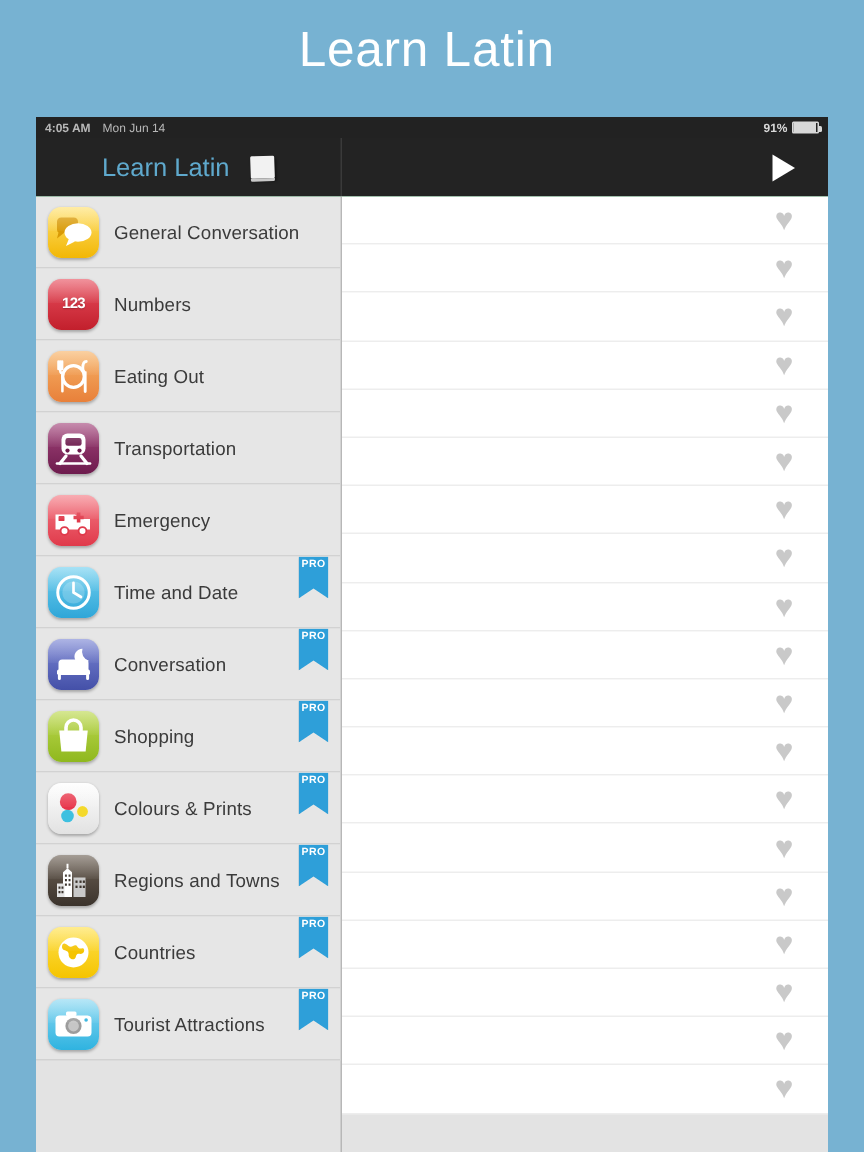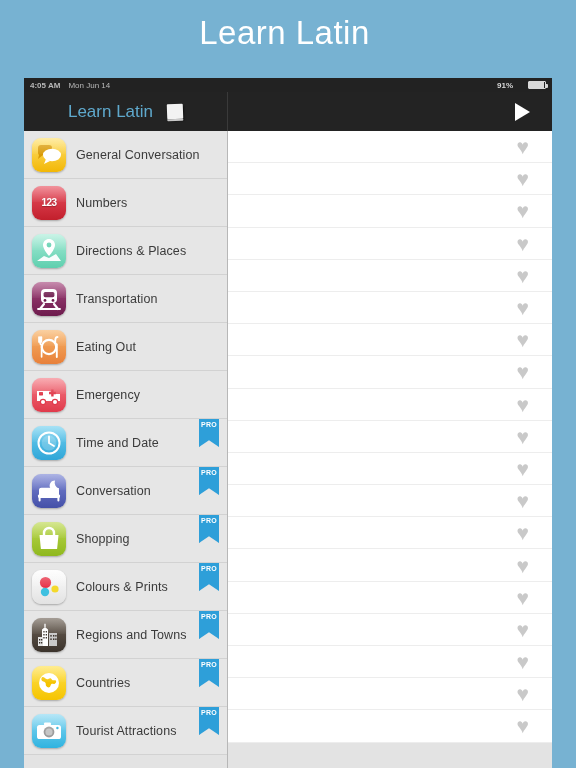--- a/index.html
+++ b/index.html
@@ -26,21 +26,21 @@
     background:#22c55e;overflow:hidden;
   }
 
   
   .statusbar{
     height:14px;background:#222222;color:#b8b8b8;
     display:flex;align-items:center;font-size:8px;padding:0 6px;
   }
   .sb-time{font-weight:bold;margin-right:8px;}
   .sb-date{}
-  .sb-right{margin-left:auto;display:flex;align-items:center;gap:15px;justify-content:flex-end;}
+  .sb-right{margin-left:auto;display:flex;align-items:center;gap:3px;justify-content:flex-end;}
   .sb-pct{font-size:8px;color:#d8d8d8;font-weight:bold;}
   .battery{
     width:18px;height:8px;border:1px solid #d8d8d8;border-radius:1px;
     position:relative;box-sizing:border-box;
   }
   .battery:after{
     content:"";position:absolute;right:-3px;top:2px;width:2px;height:4px;
     background:#d8d8d8;border-radius:0 1px 1px 0;
   }
   .battery i{display:block;height:100%;background:#d8d8d8;}
@@ -174,51 +174,41 @@
               </div>
               <span class="lrow-label">General Conversation</span>
             </div>
             <div class="lrow">
               <div class="tile gloss" style="background: linear-gradient(rgb(232, 80, 95), rgb(194, 31, 44));">
                 <span class="num">123</span>
               </div>
               <span class="lrow-label">Numbers</span>
             </div>
             <div class="lrow">
-              <div class="tile gloss" style="background: linear-gradient(rgb(169, 236, 216), rgb(94, 207, 174));">
-                <svg width="30" height="30" viewBox="0 0 30 30">
-                  <path d="M3 25l7-5 5 2 7-4 5 7z" fill="#fff" opacity=".95"></path>
-                  <path d="M15 3c-3.4 0-6 2.6-6 6 0 4.4 6 11 6 11s6-6.6 6-11c0-3.4-2.6-6-6-6z" fill="#fff"></path>
-                  <circle cx="15" cy="9" r="2.4" fill="#5ecfae"></circle>
-                </svg>
-              </div>
-              <span class="lrow-label">Directions &amp; Places</span>
+              <div class="tile gloss" style="background: linear-gradient(rgb(247, 179, 103), rgb(232, 128, 58));">
+                <svg width="30" height="30" viewBox="0 0 30 30">
+                  <circle cx="15" cy="15" r="7.2" fill="none" stroke="#fff" stroke-width="2.2"></circle>
+                  <path d="M6.2 5v6.2c0 1 .6 1.6 1.4 1.6v12M5 5v5M7.4 5v5" stroke="#fff" stroke-width="1.7" stroke-linecap="round" fill="none"></path>
+                  <path d="M23.5 5c-1.6 0-2.3 2-2.3 4.4 0 1.8.7 2.8 1.6 3V25" stroke="#fff" stroke-width="1.9" stroke-linecap="round" fill="none"></path>
+                </svg>
+              </div>
+              <span class="lrow-label">Eating Out</span>
             </div>
             <div class="lrow">
               <div class="tile gloss" style="background: linear-gradient(rgb(164, 70, 124), rgb(109, 27, 77));">
                 <svg width="30" height="30" viewBox="0 0 30 30">
                   <rect x="7" y="5" width="16" height="14" rx="4" fill="#fff"></rect>
                   <rect x="9.6" y="8" width="10.8" height="5.2" rx="1.6" fill="#6d1b4d"></rect>
                   <circle cx="11" cy="16.4" r="1.4" fill="#6d1b4d"></circle>
                   <circle cx="19" cy="16.4" r="1.4" fill="#6d1b4d"></circle>
                   <path d="M10 20l-4 5M20 20l4 5" stroke="#fff" stroke-width="2.2" stroke-linecap="round"></path>
                   <path d="M4 25h22" stroke="#fff" stroke-width="1.8" stroke-linecap="round"></path>
                 </svg>
               </div>
               <span class="lrow-label">Transportation</span>
-            </div>
-            <div class="lrow">
-              <div class="tile gloss" style="background: linear-gradient(rgb(247, 179, 103), rgb(232, 128, 58));">
-                <svg width="30" height="30" viewBox="0 0 30 30">
-                  <circle cx="15" cy="15" r="7.2" fill="none" stroke="#fff" stroke-width="2.2"></circle>
-                  <path d="M6.2 5v6.2c0 1 .6 1.6 1.4 1.6v12M5 5v5M7.4 5v5" stroke="#fff" stroke-width="1.7" stroke-linecap="round" fill="none"></path>
-                  <path d="M23.5 5c-1.6 0-2.3 2-2.3 4.4 0 1.8.7 2.8 1.6 3V25" stroke="#fff" stroke-width="1.9" stroke-linecap="round" fill="none"></path>
-                </svg>
-              </div>
-              <span class="lrow-label">Eating Out</span>
             </div>
             <div class="lrow">
               <div class="tile gloss" style="background: linear-gradient(rgb(244, 122, 132), rgb(224, 58, 75));">
                 <svg width="30" height="30" viewBox="0 0 30 30">
                   <path d="M3 11h13l4 3h6v7H3z" fill="#fff"></path>
                   <rect x="5" y="12" width="4" height="3.4" rx=".6" fill="#e03a4b"></rect>
                   <path d="M17.2 9.6h2.4v2.2h2.2v2.4h-2.2v2.2h-2.4v-2.2H15v-2.4h2.2z" fill="#e03a4b"></path>
                   <circle cx="9" cy="22" r="2.6" fill="#fff" stroke="#e03a4b" stroke-width="1.2"></circle>
                   <circle cx="21" cy="22" r="2.6" fill="#fff" stroke="#e03a4b" stroke-width="1.2"></circle>
                 </svg>

